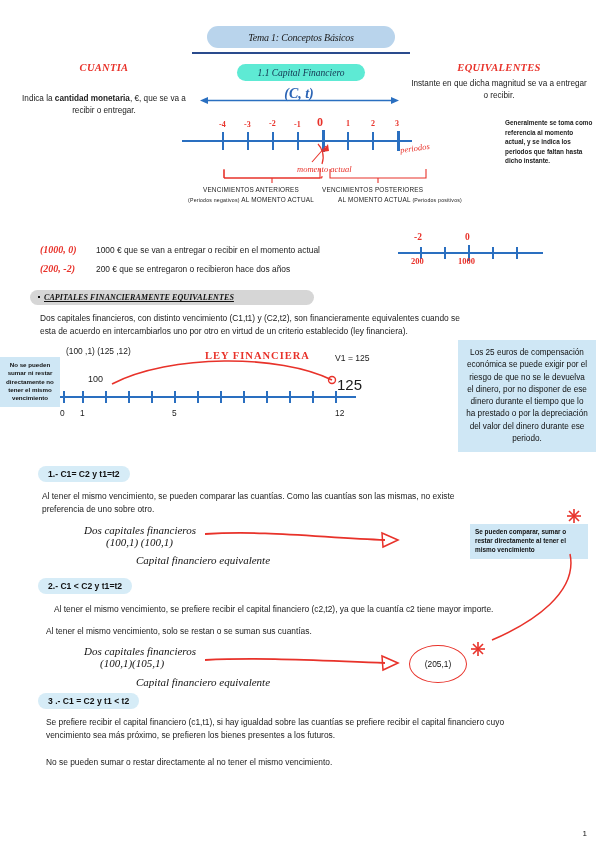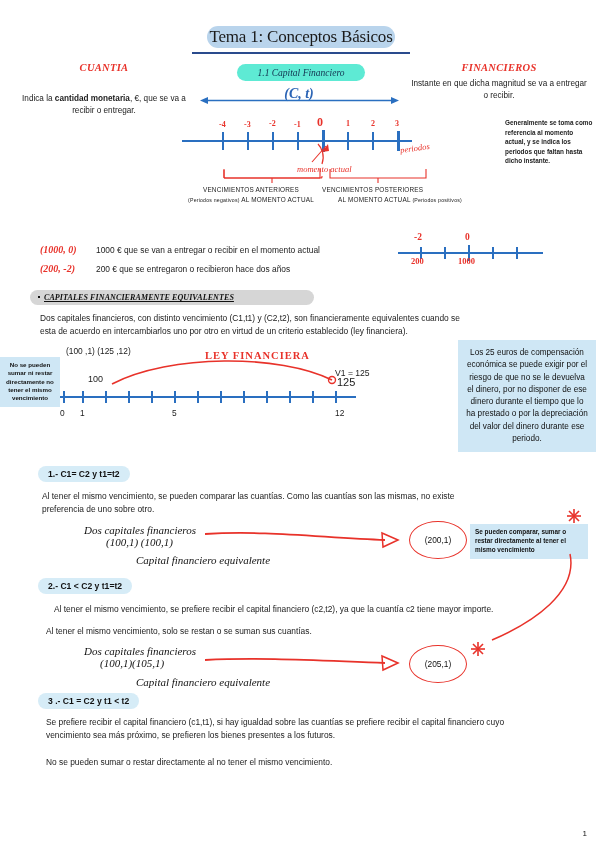--- a/index.html
+++ b/index.html
@@ -11,22 +11,22 @@
   .page{position:relative;width:599px;height:848px;}
   .abs{position:absolute;}
 
   
   .title-pill{
     left:207px;top:26px;width:188px;height:22px;
     background:#b9d4ec;border-radius:11px;
     display:flex;align-items:center;justify-content:center;
   }
   .title-pill span{
-    font-family:"Liberation Serif",serif;
-    font-size:17px;color:#1a1a1a;letter-spacing:-.2px;white-space:nowrap;
+    font-family:"Liberation Serif",serif;font-style:italic;
+    font-size:10px;color:#1a1a1a;letter-spacing:-.2px;white-space:nowrap;
   }
   .title-rule{left:192px;top:52px;width:218px;height:2px;background:#2a4b8d;}
   .sub-pill{
     left:237px;top:64px;width:128px;height:17px;
     background:#5eead4;border-radius:9px;
     display:flex;align-items:center;justify-content:center;
   }
   .sub-pill span{
     font-family:"Liberation Serif",serif;font-style:italic;
     font-size:9.5px;color:#12324f;white-space:nowrap;
@@ -89,23 +89,23 @@
   
   .bluebox{position:absolute;background:#cfe7f5;color:#111;}
   .bluebox.small{font-size:6.2px;line-height:1.35;padding:4px 3px;font-weight:bold;text-align:center;}
   .bluebox.big{font-size:8.2px;line-height:1.5;padding:7px 8px;text-align:center;}
   .bluebox.tag{font-size:6.4px;line-height:1.4;padding:4px 5px;font-weight:bold;text-align:left;}
 
   
   .lf-pairs{left:66px;top:346px;font-size:8.4px;color:#1b1b1b;}
   .lf-ley{left:205px;top:350px;font-family:"Liberation Serif",serif;
     color:#e8322a;font-size:10.5px;font-weight:bold;letter-spacing:1px;}
-  .lf-v1{left:335px;top:368px;font-size:8.6px;color:#1b1b1b;text-align:right;}
+  .lf-v1{left:335px;top:353px;font-size:8.6px;color:#1b1b1b;text-align:right;}
   .lf-100{left:88px;top:374px;font-size:9px;color:#1b1b1b;}
-  .lf-125{left:337px;top:376px;font-size:11px;color:#1b1b1b;}
+  .lf-125{left:337px;top:376px;font-size:15px;color:#1b1b1b;}
   .lf-lab{position:absolute;font-size:8.4px;color:#1b1b1b;}
 
   
   .case-pill{position:absolute;background:#d6ecf7;border-radius:9px;height:16px;
     display:flex;align-items:center;padding:0 10px;font-size:8.6px;font-weight:bold;color:#111;}
 
   .ital{font-family:"Liberation Serif",serif;font-style:italic;font-size:11px;color:#111;}
 
   .ellipse{position:absolute;border:1.6px solid #e8322a;border-radius:50%;
     display:flex;align-items:center;justify-content:center;
@@ -128,21 +128,21 @@
   </div>
 
   <div class="abs ct-block">
     <div class="red-head">CUANTIA</div>
     <div class="small-body" style="margin-top:20px;">
       <span>Indica la </span><b>cantidad monetaria</b><span>, €, que se va a recibir o entregar.</span>
     </div>
   </div>
 
   <div class="abs vn-block">
-    <div class="red-head">FINANCIEROS</div>
+    <div class="red-head">EQUIVALENTES</div>
     <div class="small-body" style="margin-top:5px;">Instante en que dicha magnitud se va a entregar o recibir.</div>
   </div>
 
   <div class="abs ct-label">(C, t)</div>
   <svg class="abs ct-arrow" width="199" height="9">
     <line x1="6" y1="4.5" x2="193" y2="4.5" stroke="#2a6fc0" stroke-width="1.6"></line>
     <polygon points="0,4.5 8,1 8,8" fill="#2a6fc0"></polygon>
     <polygon points="199,4.5 191,1 191,8" fill="#2a6fc0"></polygon>
   </svg>
 
@@ -259,21 +259,20 @@
   <div class="case-pill" style="left:38px;top:466px;">1.- C1= C2 y t1=t2</div>
   <div class="para" style="left:42px;top:490px;width:430px;">Al tener el mismo vencimiento, se pueden comparar las cuantías. Como las cuantías son las mismas, no existe preferencia de uno sobre otro.</div>
 
   <div class="abs ital" style="left:84px;top:524px;">Dos capitales financieros</div>
   <div class="abs ital" style="left:106px;top:536px;">(100,1) (100,1)</div>
   <div class="abs ital" style="left:136px;top:554px;">Capital financiero equivalente</div>
   <svg class="abs" style="left:205px;top:528px;" width="195" height="20">
     <path d="M0,6 C60,2 120,10 180,12" stroke="#e8322a" stroke-width="1.8" fill="none"></path>
     <polygon points="193,12 177,5 178,19" stroke="#e8322a" stroke-width="1.5" fill="none"></polygon>
   </svg>
-  <div class="ellipse" style="left:409px;top:521px;width:56px;height:36px;">(200,1)</div>
   <div class="bluebox tag" style="left:470px;top:524px;width:108px;">Se pueden comparar, sumar o restar directamente al tener el mismo vencimiento</div>
   <svg class="abs" style="left:566px;top:508px;" width="16" height="16">
     <g stroke="#e8322a" stroke-width="1.6">
       <line x1="8" y1="1" x2="8" y2="15"></line>
         <line x1="1" y1="8" x2="15" y2="8"></line>
       <line x1="3" y1="3" x2="13" y2="13"></line>
         <line x1="13" y1="3" x2="3" y2="13"></line>
     </g>
   </svg>
 

